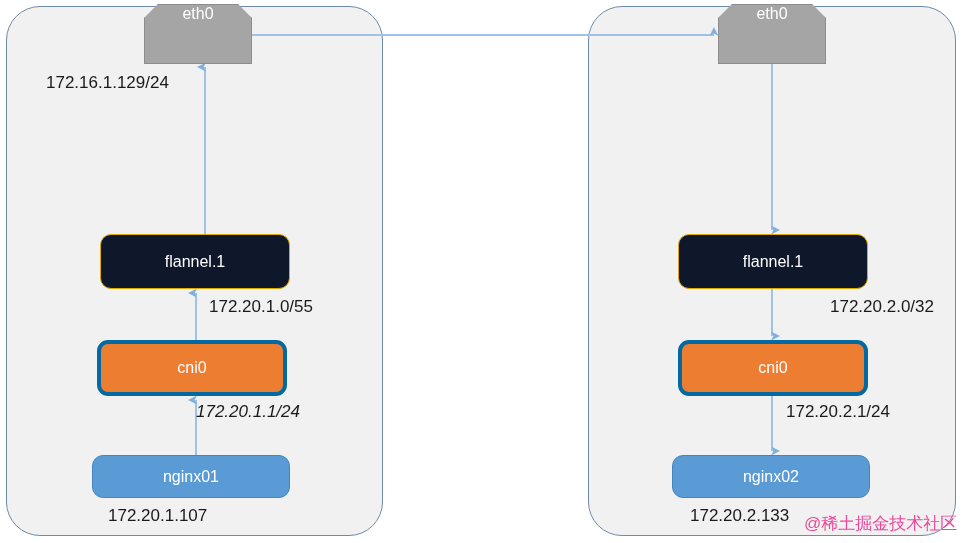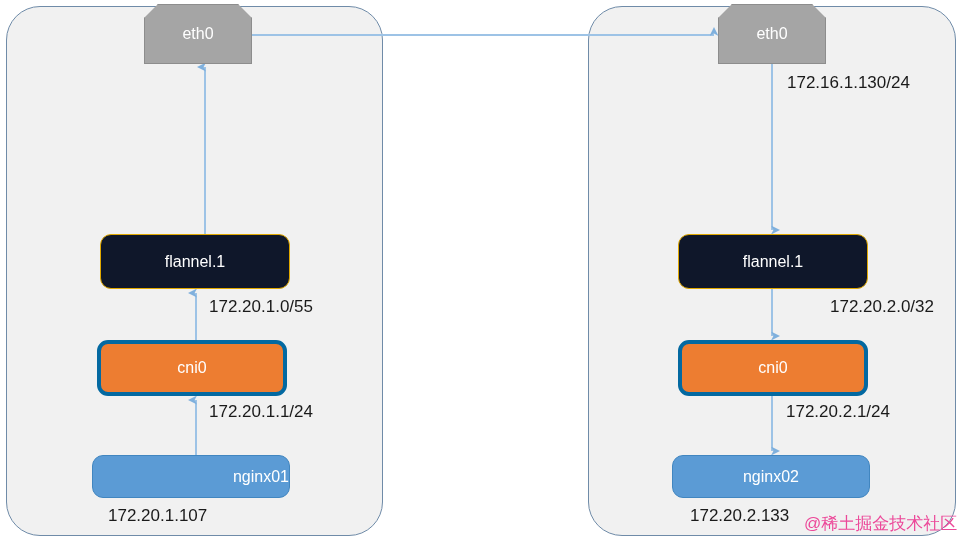--- a/index.html
+++ b/index.html
@@ -33,21 +33,20 @@
   .eth-box {
     position: absolute;
     width: 108px;
     height: 60px;
     background: #a5a5a5;
     border: 1px solid #8d8d8d;
     box-sizing: border-box;
     -webkit-clip-path: polygon(14px 0, calc(100% - 14px) 0, 100% 14px, 100% 100%, 0 100%, 0 14px);
     clip-path: polygon(14px 0, calc(100% - 14px) 0, 100% 14px, 100% 100%, 0 100%, 0 14px);
     display: flex;
-    align-items: center;
     justify-content: center;
     color: #ffffff;
     font-size: 16px;
     z-index: 6;
   }
   #eth0-left  { left: 144px; top: 4px; }
   #eth0-right { left: 718px; top: 4px; }
 
   
   .node-box {
@@ -60,21 +59,21 @@
     color: #ffffff;
     font-size: 16px;
     z-index: 5;
   }
   .node-flannel { background: #0f172a; border: 1px solid #e0a800; }
   .node-cni     { background: #ed7d31; border: 4px solid #0369a1; }
   .node-nginx   { background: #5b9bd5; border: 1px solid #4186c0; }
 
   #flannel-left  { left: 100px; top: 234px; width: 190px; height: 55px; }
   #cni-left      { left: 97px;  top: 340px; width: 190px; height: 56px; }
-  #nginx-left    { left: 92px;  top: 455px; width: 198px; height: 43px; justify-content: flex-end; }
+  #nginx-left    { left: 92px;  top: 455px; width: 198px; height: 43px; }
 
   #flannel-right { left: 678px; top: 234px; width: 190px; height: 55px; }
   #cni-right     { left: 678px; top: 340px; width: 190px; height: 56px; }
   #nginx-right   { left: 672px; top: 455px; width: 198px; height: 43px; text-align: center; }
 
   
   #wires {
     position: absolute;
     left: 0; top: 0;
     width: 964px;
@@ -88,21 +87,21 @@
     position: absolute;
     color: #1a1a1a;
     font-size: 17px;
     white-space: nowrap;
     z-index: 7;
   }
   #ip-eth0-left     { left: 46px;  top: 73px; }
   #ip-eth0-right    { left: 787px; top: 73px; }
   #ip-flannel-left  { left: 209px; top: 297px; }
   #ip-flannel-right { left: 786px; top: 297px; margin-left: 44px; }
-  #ip-cni-left      { left: 209px; top: 402px; }
+  #ip-cni-left      { left: 196px; top: 402px; font-style: italic; }
   #ip-cni-right     { left: 786px; top: 402px; }
   #ip-nginx-left    { left: 108px; top: 506px; }
   #ip-nginx-right   { left: 690px; top: 506px; }
 
   
   #watermark {
     position: absolute;
     left: 804px;
     top: 512px;
     font-size: 17px;
@@ -174,21 +173,21 @@
   </div>
 
   <div class="node-box node-cni" id="cni-right">
     <span>cni0</span>
   </div>
 
   <div class="node-box node-nginx" id="nginx-right">
     <span>nginx02</span>
   </div>
 
-  <div class="ip-label" id="ip-eth0-right">172.16.1.130/24</div>
+  <div class="ip-label" id="ip-eth0-left">172.16.1.129/24</div>
 
   <div class="ip-label" id="ip-flannel-left">172.20.1.0/55</div>
   <div class="ip-label" id="ip-flannel-right">172.20.2.0/32</div>
 
   <div class="ip-label" id="ip-cni-left">172.20.1.1/24</div>
   <div class="ip-label" id="ip-cni-right">172.20.2.1/24</div>
 
   <div class="ip-label" id="ip-nginx-left">172.20.1.107</div>
   <div class="ip-label" id="ip-nginx-right">172.20.2.133</div>
 

